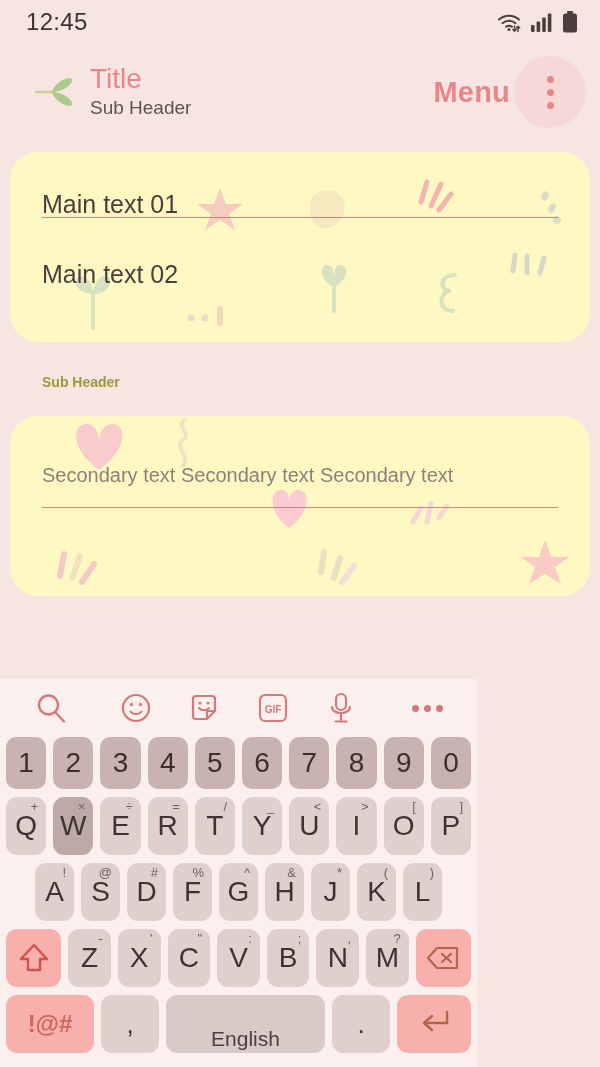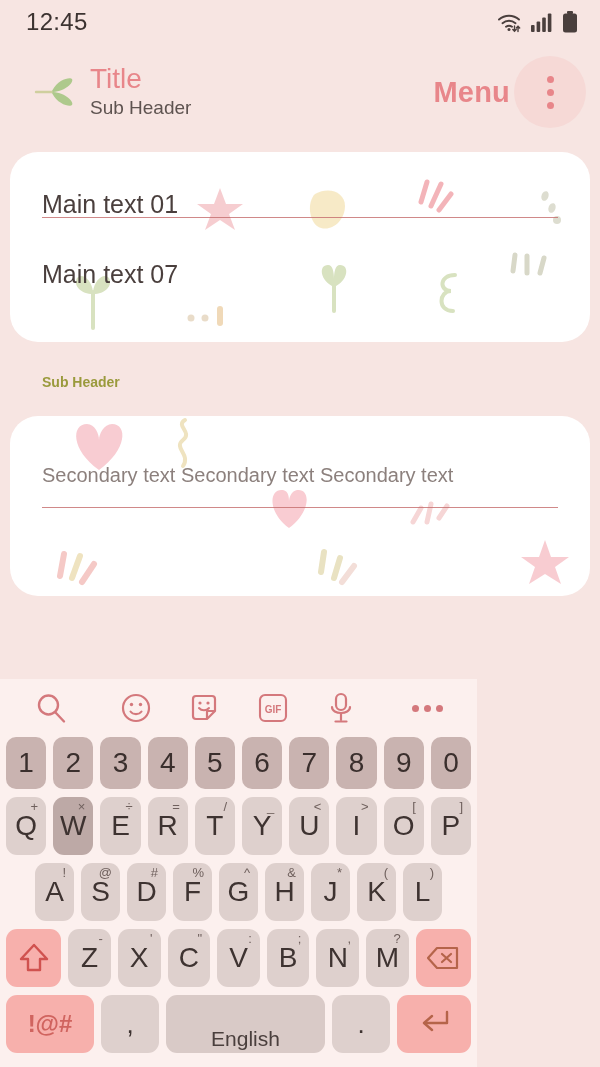--- a/index.html
+++ b/index.html
@@ -47,21 +47,21 @@
     background: #f6d9d6;
     display: flex; align-items: center; justify-content: center;
     position: relative; z-index: 1;
   }
   .menu-dots { display: flex; flex-direction: column; gap: 6px; align-items: center; }
   .menu-dots i { display: block; width: 7px; height: 7px; border-radius: 50%; background: #e8868a; }
 
   
   .content { position: relative; width: 100%; }
   .card {
-    background: #ffffff;
+    background: #fef9c3;
     border-radius: 28px;
     margin: 0 10px;
     position: relative;
     overflow: hidden;
   }
   .card.card-1 { margin-top: 12px; height: 190px; }
   .card.card-2 { margin-top: 0; height: 180px; }
 
   .row { position: relative; padding: 0 32px; z-index: 3; }
   .row-main {
@@ -274,21 +274,21 @@
             <path d="M35 26 L39 11"></path>
         </g>
       </svg>
     </div>
 
     <div class="row row-1">
       <div class="row-main">Main text 01</div>
     </div>
     <div class="divider"></div>
     <div class="row row-2">
-      <div class="row-main">Main text 07</div>
+      <div class="row-main">Main text 02</div>
     </div>
   </div>
 
   <div class="sub-header">Sub Header</div>
   <div class="section-gap"></div>
 
   <div class="card card-2">
     <div class="doodles">
       <svg style="left:55px;top:2px" width="70" height="60" viewBox="0 0 70 60">
         <path d="M34 52 C6 32, 6 6, 22 6 C30 6, 34 16, 34 22 C34 16, 39 6, 47 6 C63 6, 62 32, 34 52 Z" fill="#f7c6cd" opacity=".9"></path>

